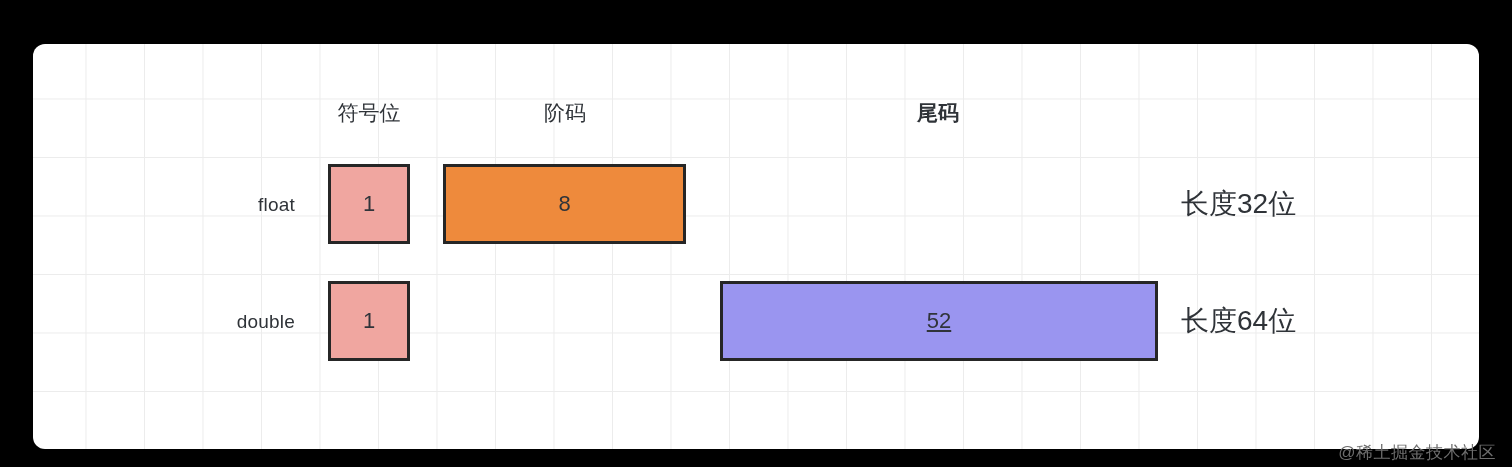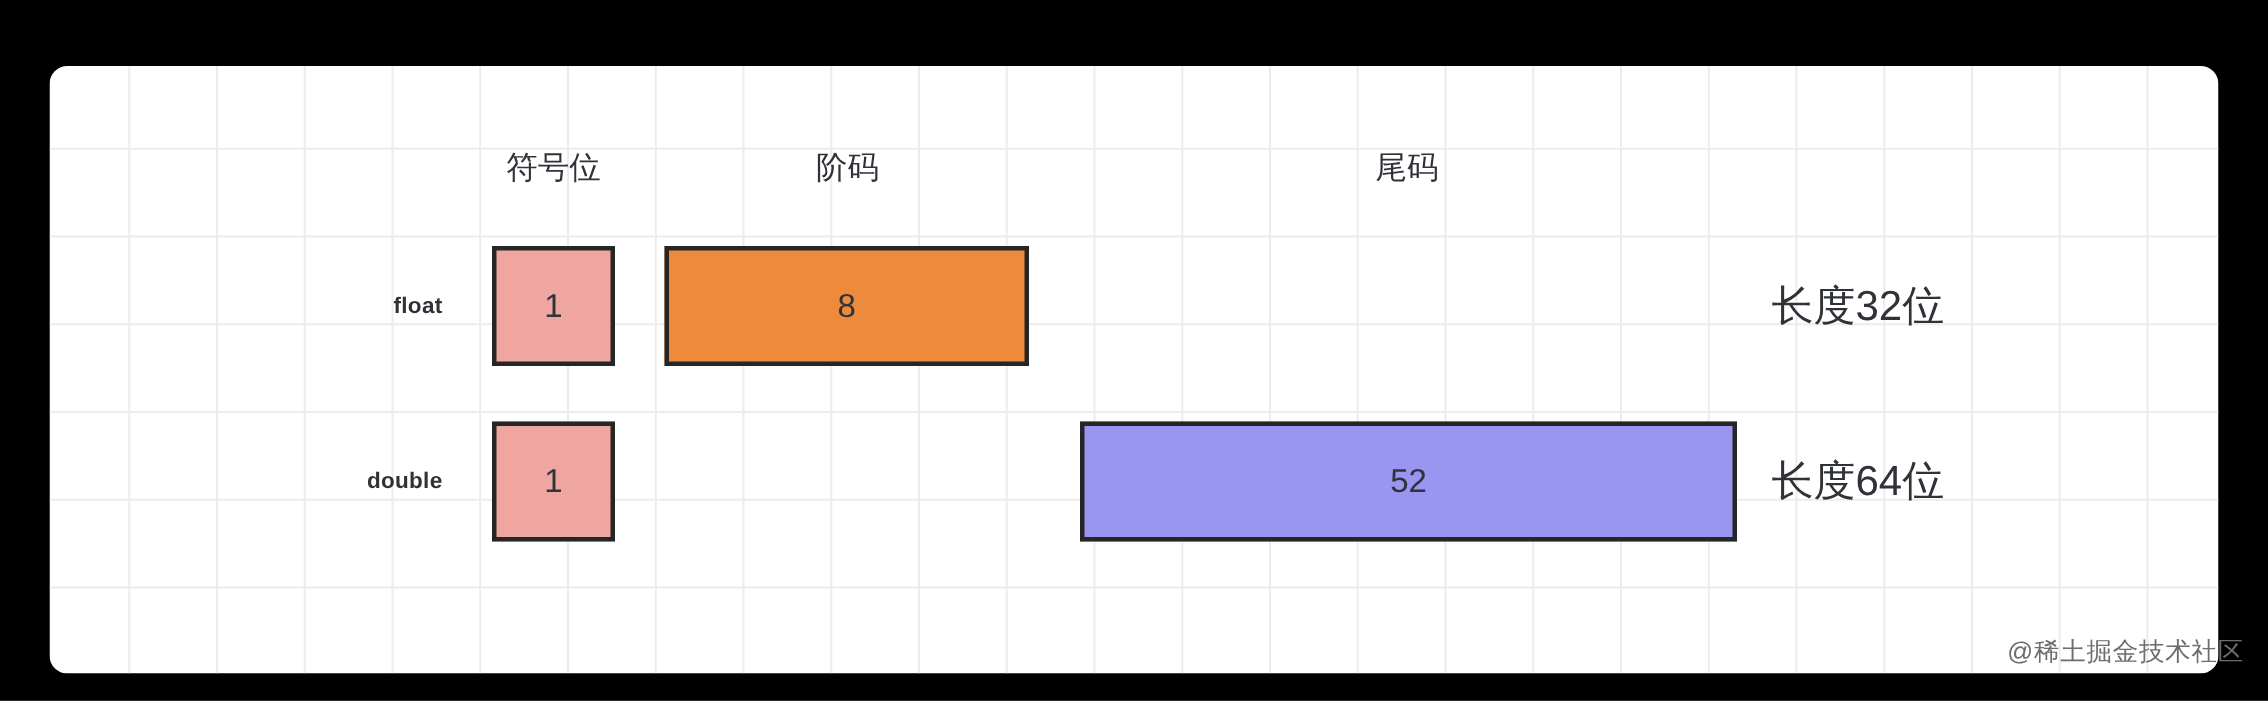--- a/index.html
+++ b/index.html
@@ -49,25 +49,24 @@
     line-height: 1;
   }
 
   .col-header {
     font-size: 21px;
     color: #2f3338;
     transform: translate(-50%, -50%);
   }
 
   .row-label {
-    font-size: 15px;
+    font-size: 19px;
     color: #2f3338;
     transform: translate(-100%, -50%);
     letter-spacing: .2px;
-    font-weight: bold;
   }
 
   .row-note {
     font-size: 28px;
     color: #2f3338;
     transform: translate(0, -50%);
   }
 
   
   .bitbox {
@@ -82,40 +81,40 @@
     line-height: 1;
   }
   .bitbox.sign     { background: #F0A6A0; }
   .bitbox.exponent { background: #EE8A3C; }
   .bitbox.mantissa { background: #9A95F0; }
 
   
   #watermark {
     position: absolute;
     right: 16px;
-    bottom: 21px;
+    bottom: 3px;
     font-size: 17px;
     color: #6d6d6d;
     white-space: nowrap;
     letter-spacing: .5px;
     margin-top: 40px;
   }
 </style>
 </head>
 <body>
 
 <div id="stage">
 
   <div id="card">
 
     <div class="txt col-header" style="left:336px; top:68px;">符号位</div>
 
     <div class="txt col-header" style="left:532px; top:68px;">阶码</div>
 
-    <div class="txt col-header" style="left:905px; top:68px;">尾码</div>
+    <div class="txt col-header" style="left:905px; top:68px;font-weight:bold;">尾码</div>
 
     <div class="txt row-label" style="left:262px; top:160px;">float</div>
 
     <div class="bitbox sign" style="left:295px; top:120px; width:82px; height:80px;">
       <span>1</span>
     </div>
 
     <div class="bitbox exponent" style="left:410px; top:120px; width:243px; height:80px;">
       <span>8</span>
     </div>
@@ -123,21 +122,21 @@
 
     <div class="txt row-note" style="left:1148px; top:160px;">长度32位</div>
 
     <div class="txt row-label" style="left:262px; top:277px;">double</div>
 
     <div class="bitbox sign" style="left:295px; top:237px; width:82px; height:80px;">
       <span>1</span>
     </div>
 
 
-    <div class="bitbox mantissa" style="left:687px; top:237px; width:438px; height:80px;">
+    <div class="bitbox mantissa" style="left:687px; top:237px; width:438px; height:80px;text-decoration:underline;">
       <span>52</span>
     </div>
 
     <div class="txt row-note" style="left:1148px; top:277px;">长度64位</div>
 
   </div>
 
   <div id="watermark">@稀土掘金技术社区</div>
 
 </div>

